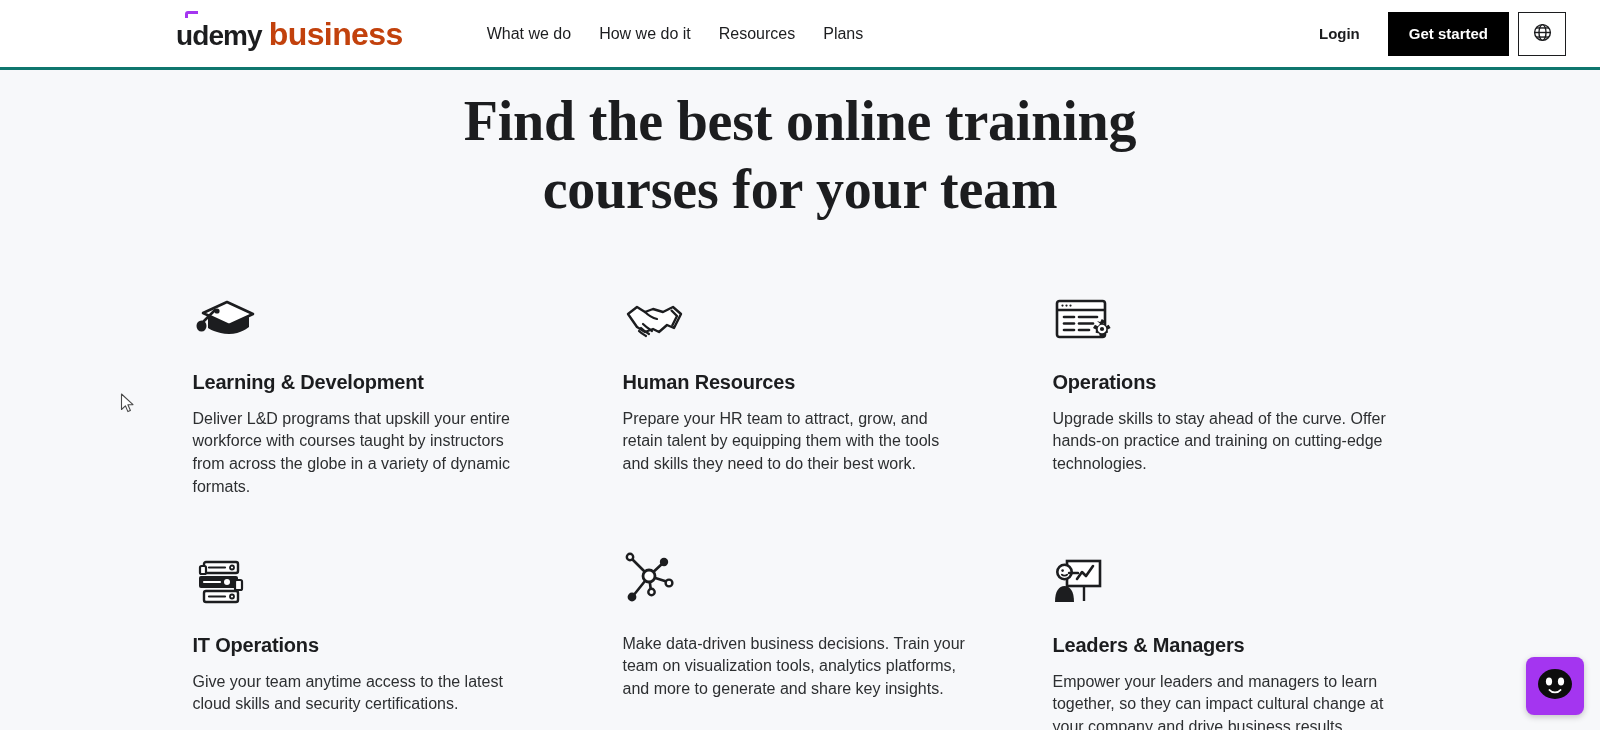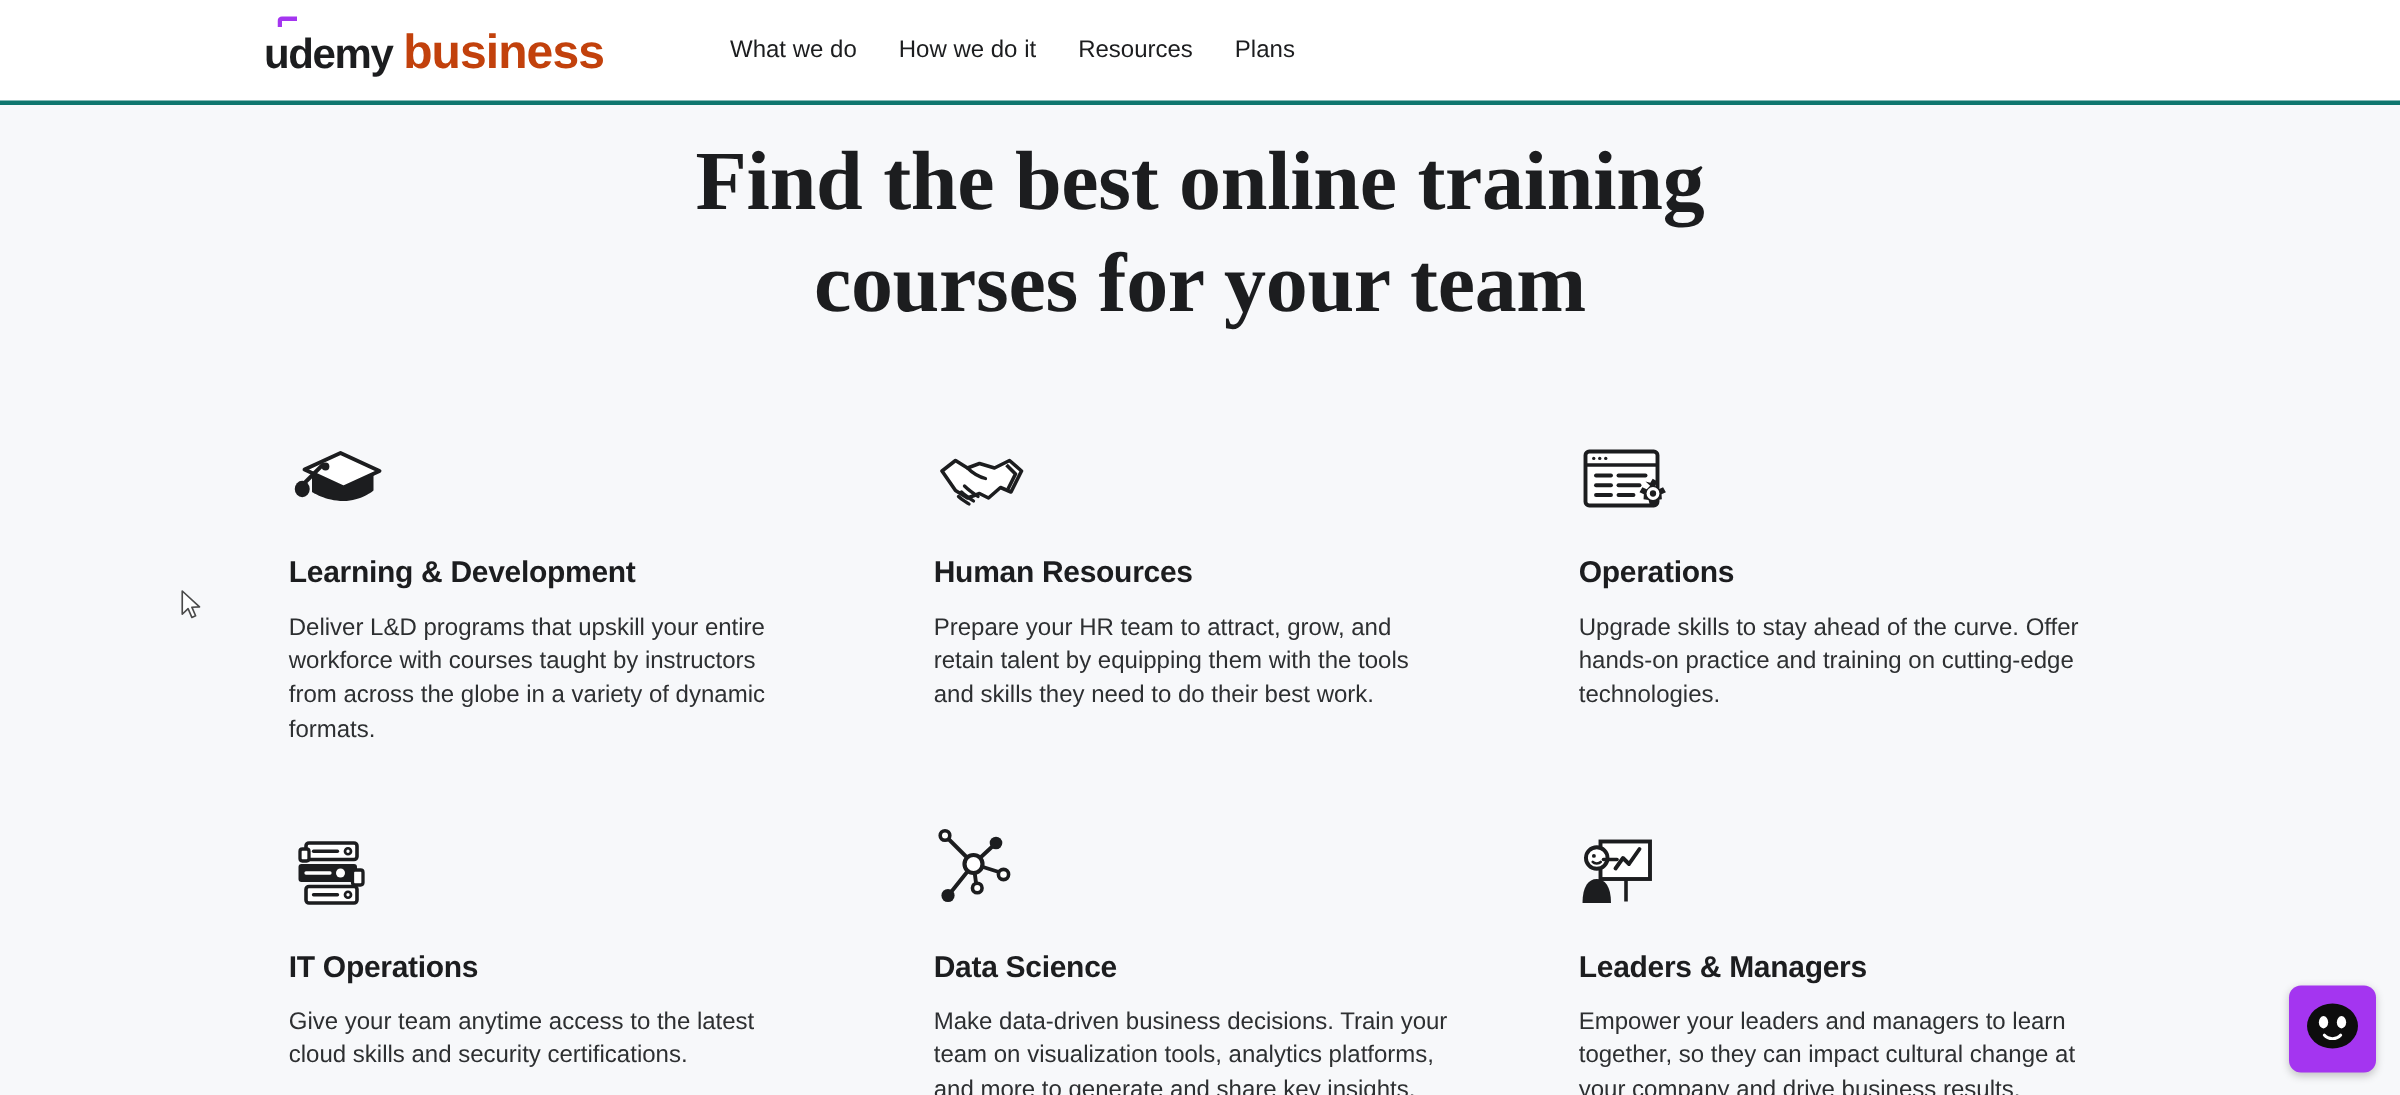--- a/index.html
+++ b/index.html
@@ -220,20 +220,35 @@
     <span class="brand-business">business</span>
   </a>
 
   <nav class="nav">
     <a class="nav-link" href="#">What we do</a>
     <a class="nav-link" href="#">How we do it</a>
     <a class="nav-link" href="#">Resources</a>
     <a class="nav-link" href="#">Plans</a>
   </nav>
 
+  <div class="header-right">
+    <a class="login-link" href="#">Login</a>
+    <button class="btn-primary">Get started</button>
+    <button class="btn-globe">
+      <span>
+        <svg width="21" height="21" viewBox="0 0 24 24" fill="none" stroke="#1c1d1f" stroke-width="1.6">
+          <circle cx="12" cy="12" r="9"></circle>
+          <ellipse cx="12" cy="12" rx="4" ry="9"></ellipse>
+          <line x1="3" y1="12" x2="21" y2="12"></line>
+          <line x1="4.6" y1="6.8" x2="19.4" y2="6.8"></line>
+          <line x1="4.6" y1="17.2" x2="19.4" y2="17.2"></line>
+        </svg>
+      </span>
+    </button>
+  </div>
 </header>
 
 <main class="main">
 
   <h1 class="page-title">Find the best online training courses for your team</h1>
 
   <section class="grid">
 
     <div class="card">
       <div class="card-icon">
@@ -321,21 +336,20 @@
             <line x1="26" y1="25" x2="28" y2="40"></line>
           </g>
           <circle cx="26" cy="25" r="6" stroke="#1c1d1f" stroke-width="2.8" fill="#fff"></circle>
           <circle cx="7" cy="6" r="3.2" stroke="#1c1d1f" stroke-width="2.4" fill="#fff"></circle>
           <circle cx="41" cy="11" r="4.2" fill="#1c1d1f"></circle>
           <circle cx="46" cy="32" r="3.4" stroke="#1c1d1f" stroke-width="2.4" fill="#fff"></circle>
           <circle cx="9" cy="46" r="4.4" fill="#1c1d1f"></circle>
           <circle cx="28.5" cy="41" r="3.2" stroke="#1c1d1f" stroke-width="2.4" fill="#fff"></circle>
         </svg>
       </div>
-      <h2 class="card-title">Data Science</h2>
       <p class="card-desc">Make data-driven business decisions. Train your team on visualization tools, analytics platforms, and more to generate and share key insights.</p>
     </div>
 
     <div class="card card-row2">
       <div class="card-icon">
         <svg width="60" height="50" viewBox="0 0 60 50" fill="none">
           <rect x="14" y="4" width="33" height="25" stroke="#1c1d1f" stroke-width="2.6" fill="#fff"></rect>
           <polyline points="24,22 29,15 33,19 40,9" stroke="#1c1d1f" stroke-width="2.6" fill="none" stroke-linecap="round" stroke-linejoin="round"></polyline>
           <line x1="31" y1="29" x2="31" y2="44" stroke="#1c1d1f" stroke-width="2.4"></line>
           <circle cx="11.5" cy="15" r="7.2" stroke="#1c1d1f" stroke-width="2.6" fill="#fff"></circle>

